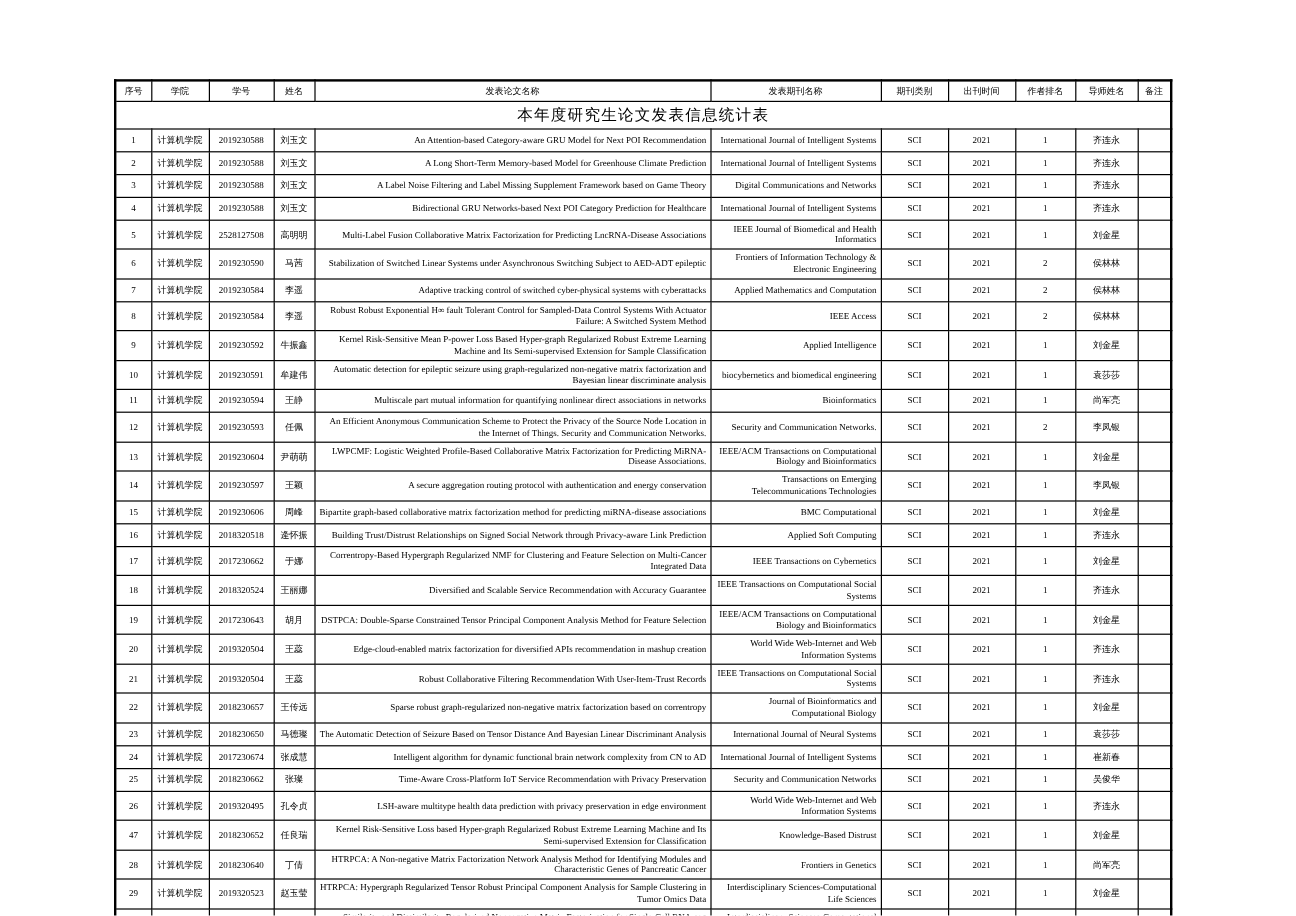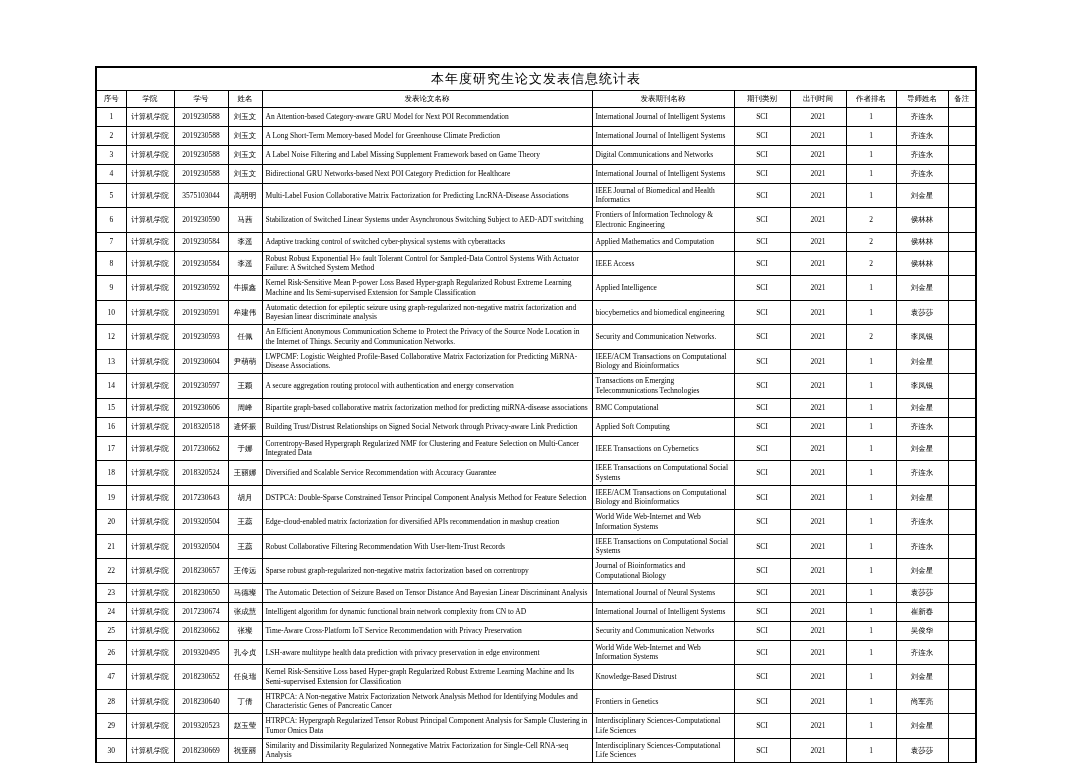--- a/index.html
+++ b/index.html
@@ -19,21 +19,21 @@
     padding:2px 3px;
     overflow:hidden;word-wrap:break-word;
     vertical-align:middle;
   }
   .title-cell{
     font-size:13px;text-align:center;padding:3px 0 2px 0;
     letter-spacing:1px;
   }
   th{font-weight:normal;text-align:center;padding:3px 1px;}
   td.c{text-align:center;}
-  td.l{text-align:left;}
+  td.l{text-align:right;}
   tbody td{height:14px;}
 </style>
 </head>
 <body>
 
 <div class="page">
   <table>
     <colgroup>
       <col style="width:30px">
         <col style="width:48px">
@@ -41,36 +41,36 @@
       <col style="width:34px">
         <col style="width:330px">
         <col style="width:142px">
       <col style="width:56px">
         <col style="width:56px">
         <col style="width:50px">
       <col style="width:52px">
         <col style="width:28px">
     </colgroup>
     <thead>
-      <tr>
-        <td class="title-cell" colspan="11">本年度研究生论文发表信息统计表</td>
-      </tr>
       <tr id="header-row">
           <th>序号</th>
           <th>学院</th>
           <th>学号</th>
           <th>姓名</th>
           <th>发表论文名称</th>
           <th>发表期刊名称</th>
           <th>期刊类别</th>
           <th>出刊时间</th>
           <th>作者排名</th>
           <th>导师姓名</th>
           <th>备注</th>
         </tr>
+      <tr>
+        <td class="title-cell" colspan="11">本年度研究生论文发表信息统计表</td>
+      </tr>
     </thead>
     <tbody id="table-body">
         <tr>
           <td class="c">1</td>
           <td class="c">计算机学院</td>
           <td class="c">2019230588</td>
           <td class="c">刘玉文</td>
           <td class="l">An Attention-based Category-aware GRU Model for Next POI Recommendation</td>
           <td class="l">International Journal of Intelligent Systems</td>
           <td class="c">SCI</td>
@@ -114,36 +114,36 @@
           <td class="l">International Journal of Intelligent Systems</td>
           <td class="c">SCI</td>
           <td class="c">2021</td>
           <td class="c">1</td>
           <td class="c">齐连永</td>
           <td class="c"></td>
         </tr>
         <tr>
           <td class="c">5</td>
           <td class="c">计算机学院</td>
-          <td class="c">3575103044</td>
+          <td class="c">2528127508</td>
           <td class="c">高明明</td>
           <td class="l">Multi-Label Fusion Collaborative Matrix Factorization for Predicting LncRNA-Disease Associations</td>
           <td class="l">IEEE Journal of Biomedical and Health Informatics</td>
           <td class="c">SCI</td>
           <td class="c">2021</td>
           <td class="c">1</td>
           <td class="c">刘金星</td>
           <td class="c"></td>
         </tr>
         <tr>
           <td class="c">6</td>
           <td class="c">计算机学院</td>
           <td class="c">2019230590</td>
           <td class="c">马茜</td>
-          <td class="l">Stabilization of Switched Linear Systems under Asynchronous Switching Subject to AED-ADT switching</td>
+          <td class="l">Stabilization of Switched Linear Systems under Asynchronous Switching Subject to AED-ADT epileptic</td>
           <td class="l">Frontiers of Information Technology &amp; Electronic  Engineering</td>
           <td class="c">SCI</td>
           <td class="c">2021</td>
           <td class="c">2</td>
           <td class="c">侯林林</td>
           <td class="c"></td>
         </tr>
         <tr>
           <td class="c">7</td>
           <td class="c">计算机学院</td>
@@ -187,20 +187,33 @@
           <td class="c">10</td>
           <td class="c">计算机学院</td>
           <td class="c">2019230591</td>
           <td class="c">牟建伟</td>
           <td class="l">Automatic detection for epileptic seizure using graph-regularized non-negative matrix factorization and Bayesian linear discriminate analysis</td>
           <td class="l">biocybernetics and biomedical engineering</td>
           <td class="c">SCI</td>
           <td class="c">2021</td>
           <td class="c">1</td>
           <td class="c">袁莎莎</td>
+          <td class="c"></td>
+        </tr>
+        <tr>
+          <td class="c">11</td>
+          <td class="c">计算机学院</td>
+          <td class="c">2019230594</td>
+          <td class="c">王静</td>
+          <td class="l">Multiscale part mutual information for quantifying nonlinear direct associations in networks</td>
+          <td class="l">Bioinformatics</td>
+          <td class="c">SCI</td>
+          <td class="c">2021</td>
+          <td class="c">1</td>
+          <td class="c">尚军亮</td>
           <td class="c"></td>
         </tr>
         <tr>
           <td class="c">12</td>
           <td class="c">计算机学院</td>
           <td class="c">2019230593</td>
           <td class="c">任佩</td>
           <td class="l">An Efficient Anonymous Communication Scheme to Protect the Privacy of the Source Node Location in the Internet of Things. Security and Communication Networks.</td>
           <td class="l">Security and Communication Networks.</td>
           <td class="c">SCI</td>

